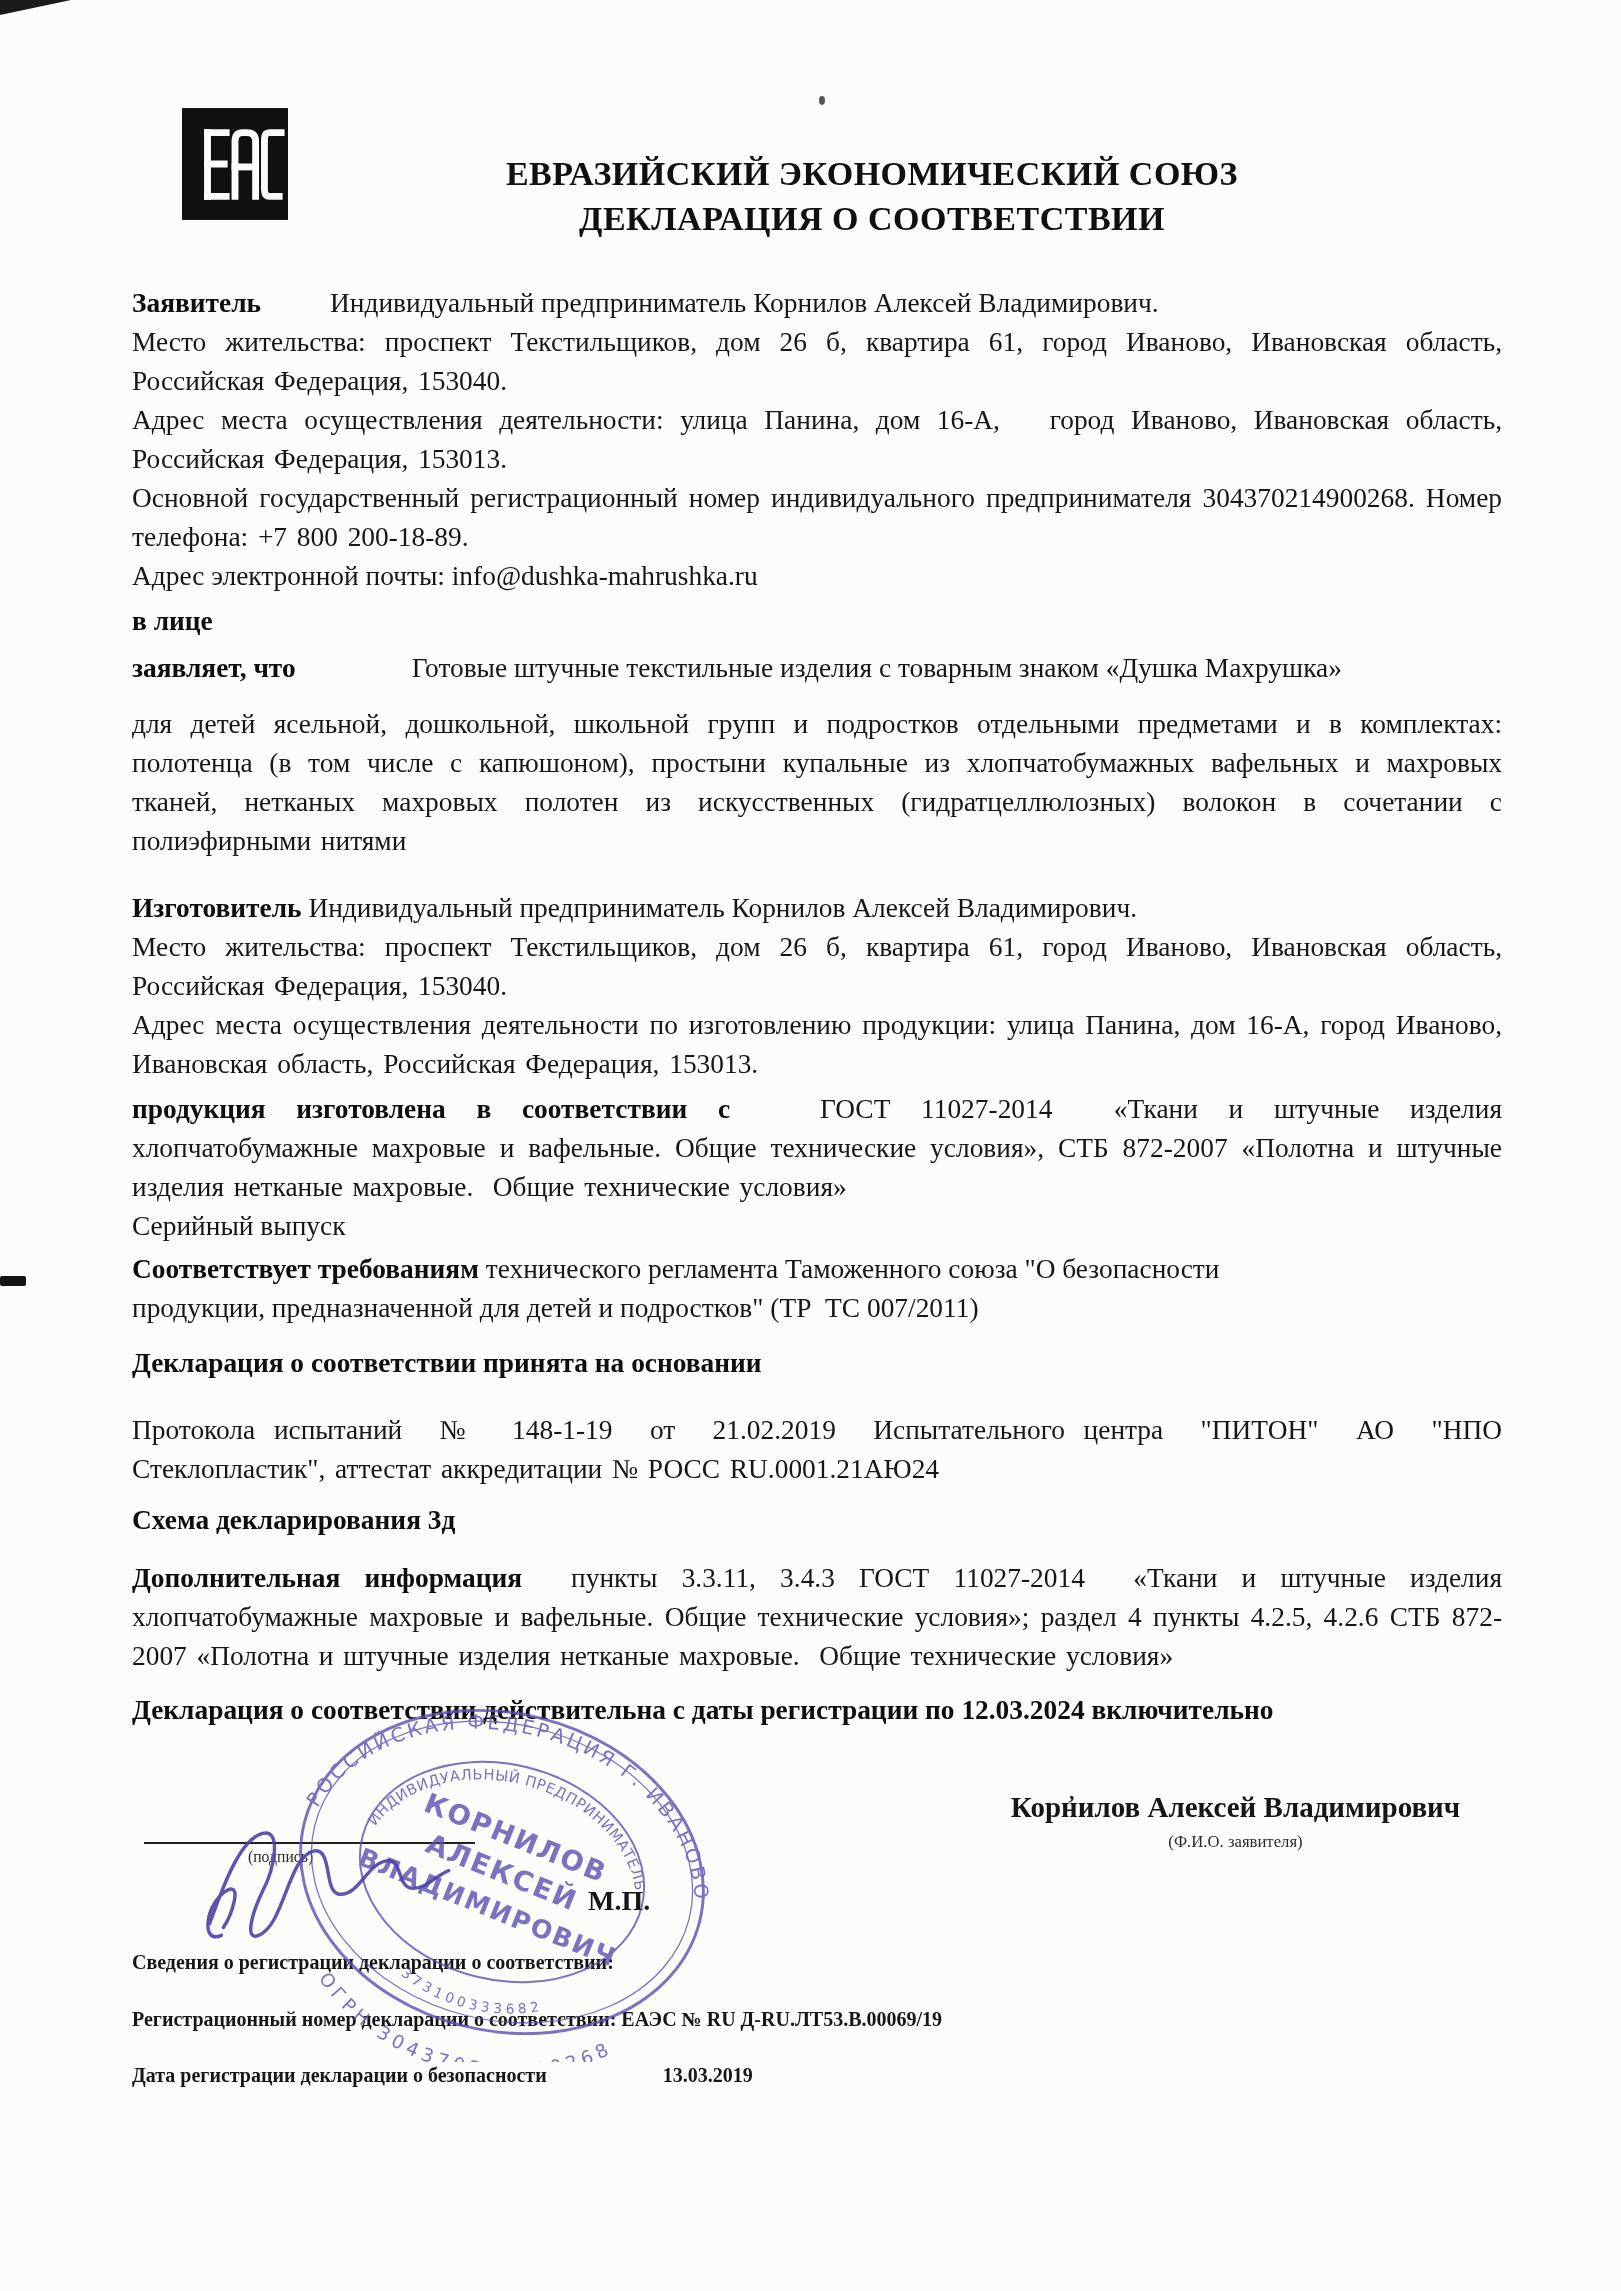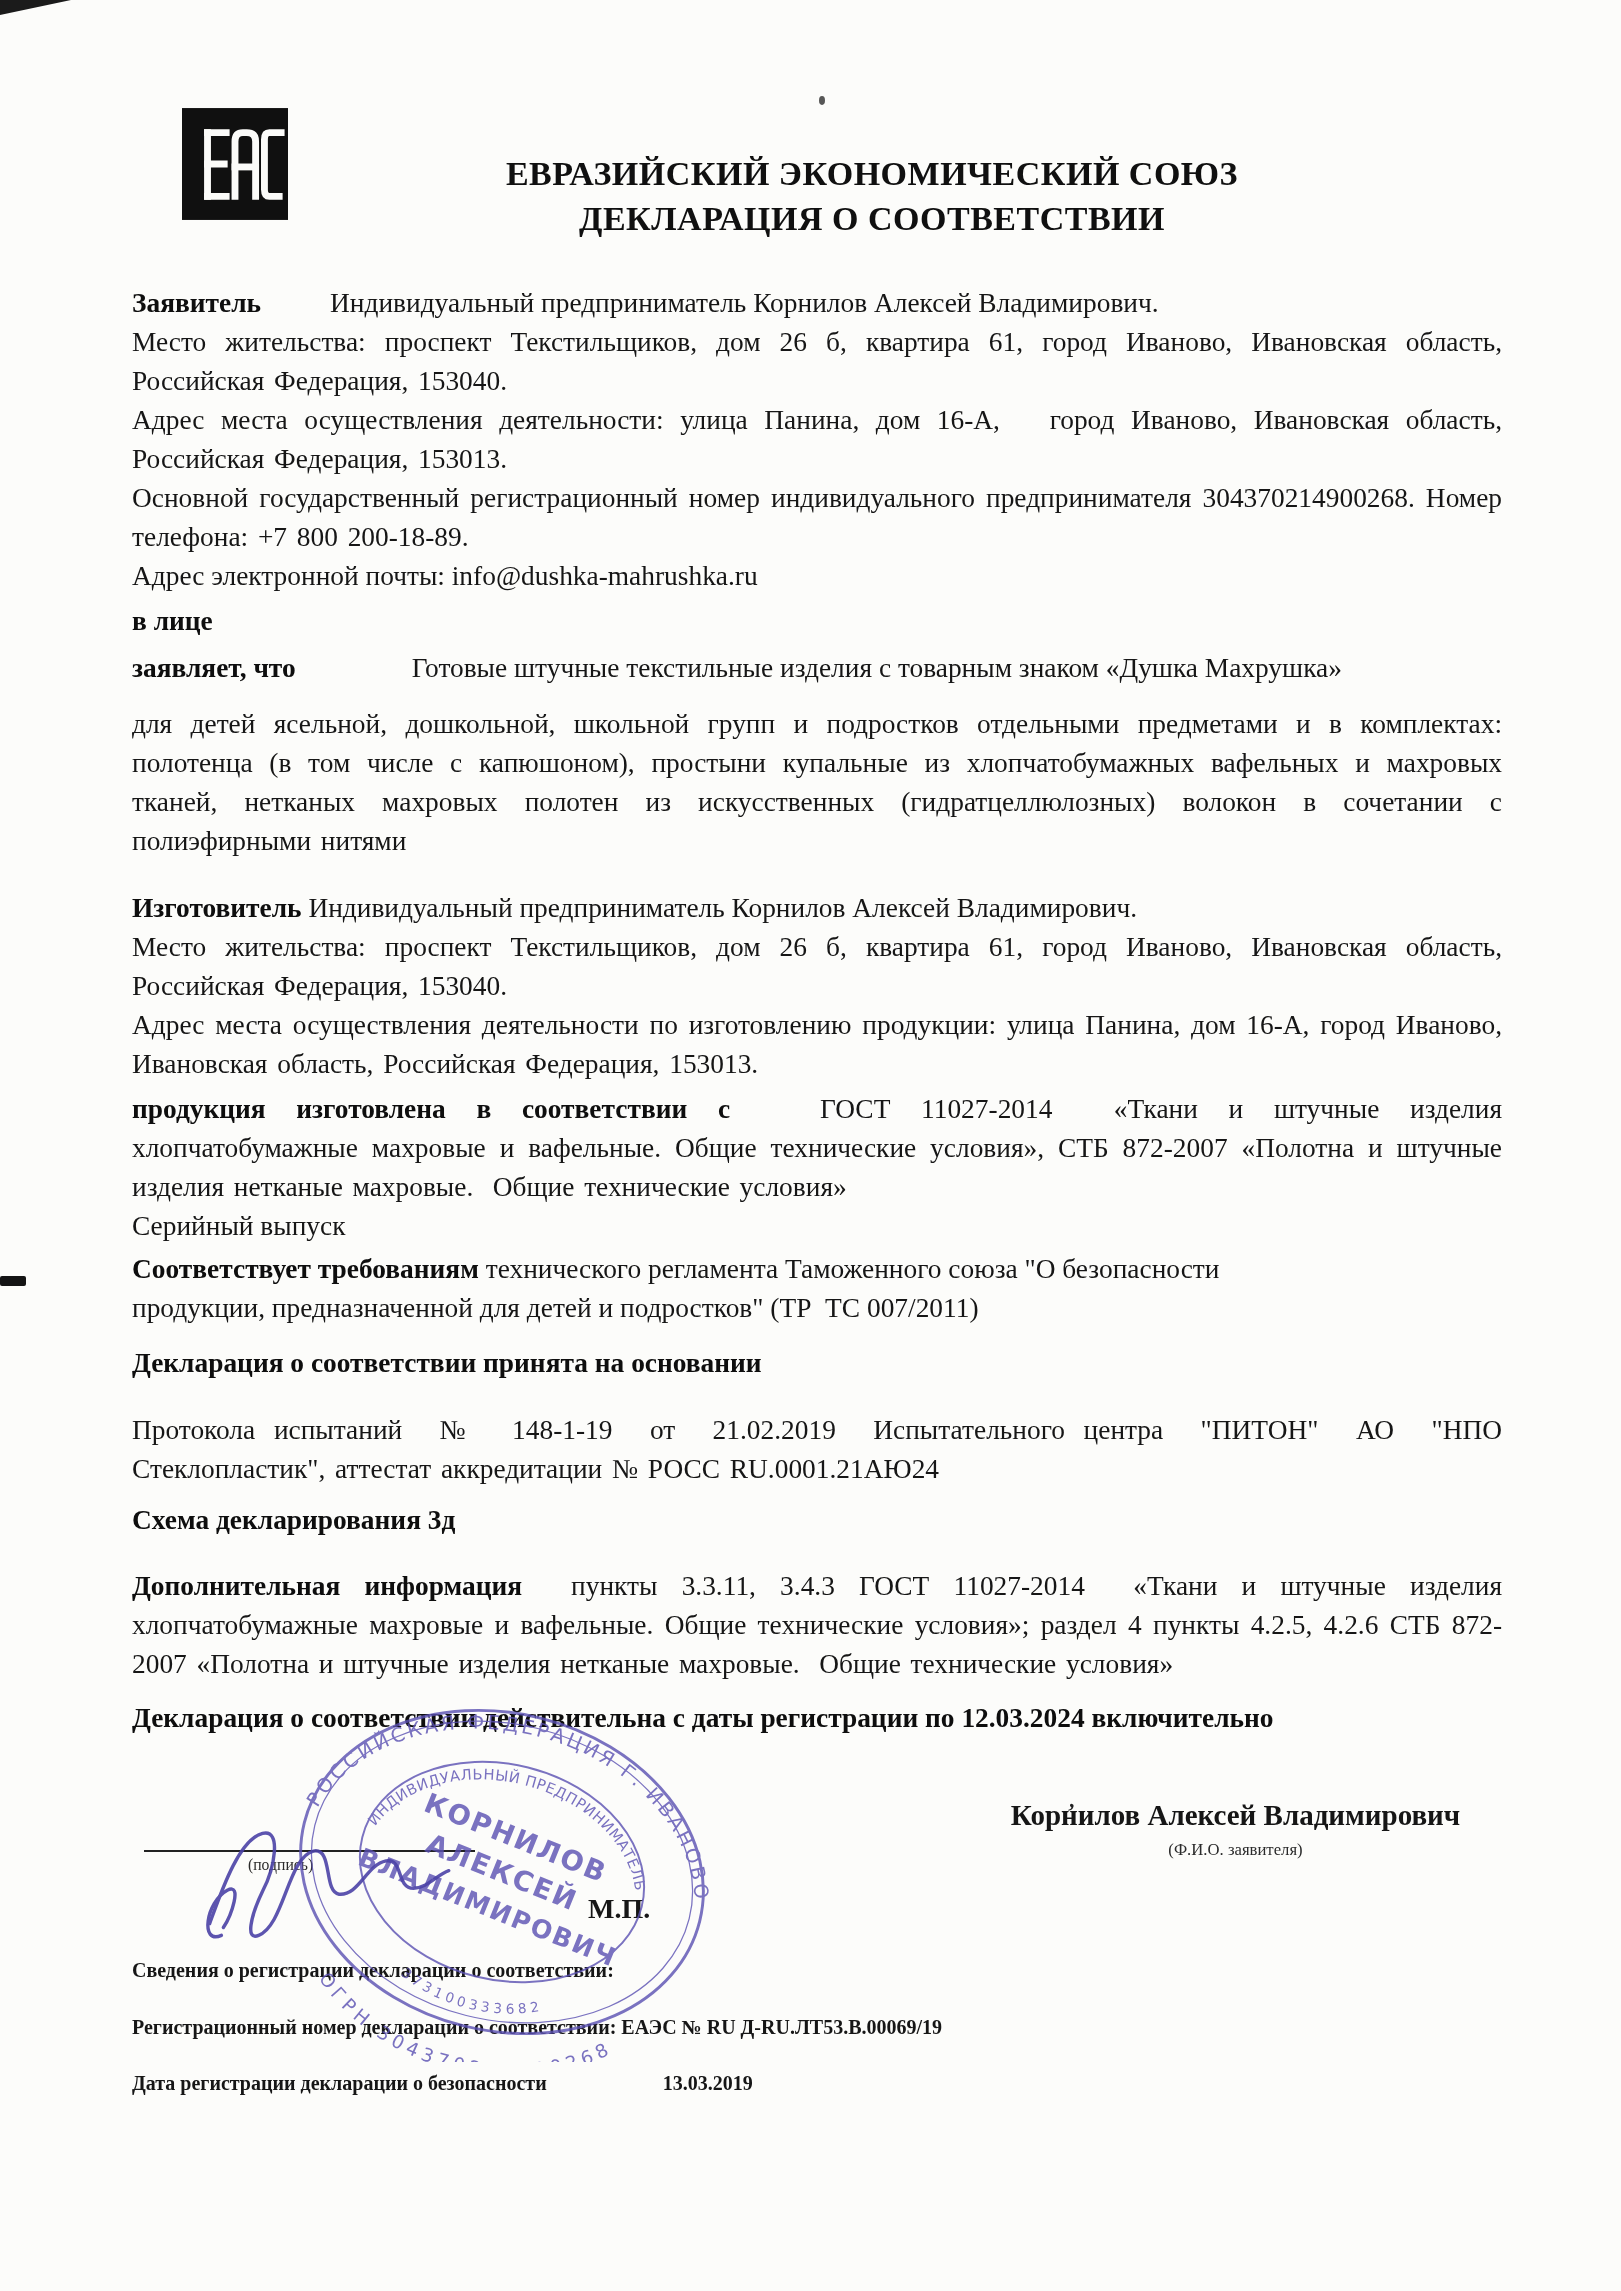--- a/index.html
+++ b/index.html
@@ -16,21 +16,21 @@
   .title2 { top:200px; }
   
   .content { position:absolute; left:132px; top:284px; width:1370px; }
   .para, .line { font-size:27.4px; line-height:39px; }
   .para { text-align:justify; word-spacing:2.9px; }
   .label { font-weight:bold; color:#0e0e0e; }
   .gap-s  { display:inline-block; width:49px; }
   .gap-m  { display:inline-block; width:69px; }
   .gap-l  { display:inline-block; width:116px; }
   .gap-xl { display:inline-block; width:90px; }
-  .mt4{margin-top:3.9px}.mt6{margin-top:5.9px}.mt8{margin-top:7.8px}.mt10{margin-top:27px}
+  .mt4{margin-top:3.9px}.mt6{margin-top:5.9px}.mt8{margin-top:7.8px}.mt10{margin-top:19px}
   .mt12{margin-top:11.8px}.mt14{margin-top:28px}.mt16{margin-top:15.7px}.mt18{margin-top:17.6px}
   
   .sig-section { position:relative; height:201px; margin-top:11.8px; }
   .sig-line { position:absolute; left:11.8px; top:100px; width:331px; border-bottom:2.9px solid #222; }
   .sig-caption { position:absolute; left:116px; top:106px; font-size:15.7px; color:#2b2b2b; }
   .fio-name { position:absolute; left:829px; top:49px; width:549px; text-align:center;
               font-size:29px; font-weight:bold; }
   .fio-caption { position:absolute; left:829px; top:90px; width:549px; text-align:center;
                  font-size:16.7px; color:#2b2b2b; }
   .pen-mark { position:absolute; left:933px; top:47px; font-size:29px; color:#222; transform:rotate(12deg); }

